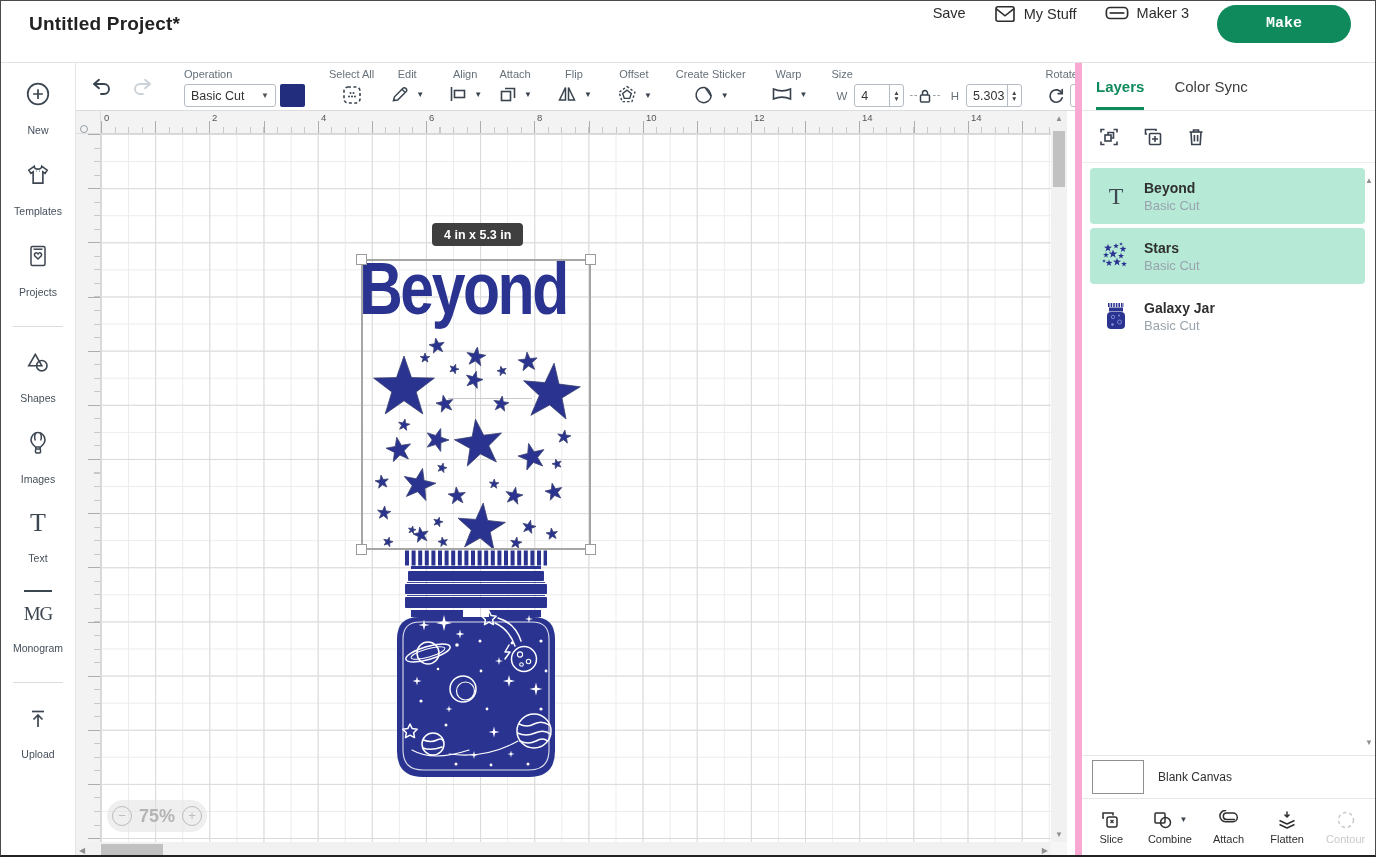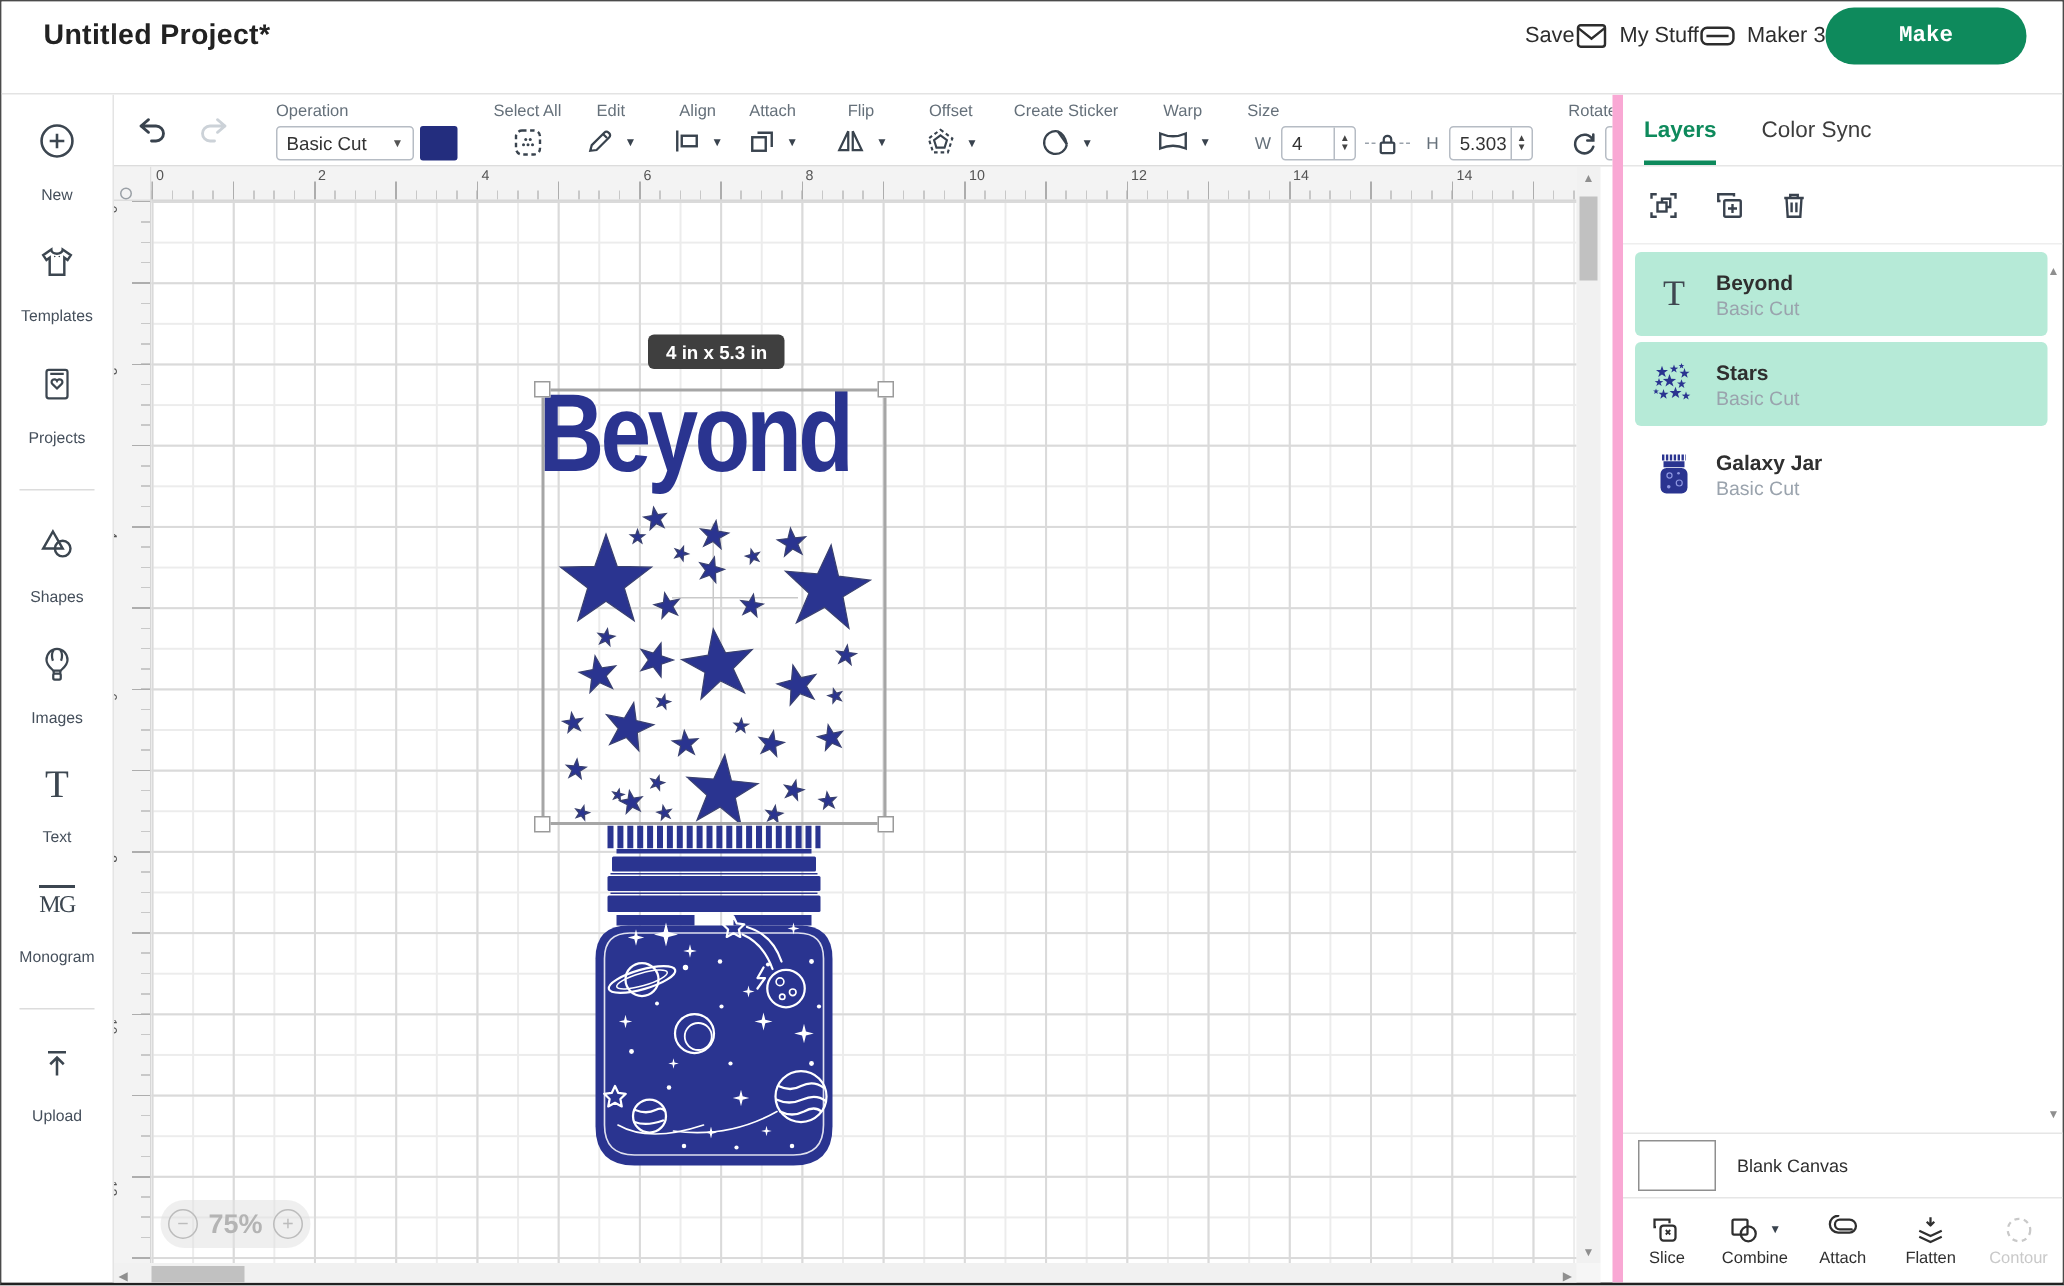--- a/index.html
+++ b/index.html
@@ -3,21 +3,21 @@
 <meta charset="utf-8">
 <style>
   * { margin:0; padding:0; box-sizing:border-box; }
   html,body { background:#e9e9e9; }
   body { font-family:"Liberation Sans", sans-serif; }
   .app { position:relative; width:1376px; height:857px; background:#fff; border:1px solid #4a4a4a; border-bottom:2px solid #222; overflow:hidden; }
 
   
   .topbar { position:absolute; left:0; top:0; width:100%; height:62px; background:#fff; border-bottom:1px solid #e3e3e3; display:flex; align-items:center; padding:0 24px 16px 28px; z-index:30; }
   .title { font-size:19px; font-weight:700; color:#222; letter-spacing:.2px; }
-  .top-right { margin-left:auto; display:flex; align-items:center; }
+  .top-right { margin-left:auto; display:flex; align-items:flex-start; gap:28px; }
   .top-item { display:flex; align-items:center; gap:8px; font-size:14.5px; color:#2d2d2d; cursor:pointer; }
   .make-btn { width:134px; height:38px; border:none; border-radius:20px; color:#fff; font-size:15px; font-weight:700; font-family:Liberation Mono, monospace; cursor:pointer; }
 
   
   .sidebar { position:absolute; left:0; top:62px; bottom:0; width:75px; background:#fff; border-right:1px solid #e4e4e4; display:flex; flex-direction:column; align-items:center; padding-top:18px; z-index:20; }
   .side-item { display:flex; flex-direction:column; align-items:center; gap:17px; margin-bottom:26px; cursor:pointer; color:#3c4650; }
   .side-item span.lbl { font-size:10.5px; color:#454f5b; }
   .side-div { width:50px; border-top:1px solid #dcdcdc; margin:2px 0 24px 0; }
 
   
@@ -188,21 +188,21 @@
             <path d="M9.8 17 L9.8 19 M14.2 17 L14.2 19"></path>
           </svg>
         </span>
       <span class="lbl">Images</span>
     </div>
     <div class="side-item">
       <span style="font-family:'Liberation Serif',serif;font-size:26px;line-height:24px;color:#3c4650;">T</span>
       <span class="lbl">Text</span>
     </div>
     <div class="side-item">
-      <span style="font-family:'Liberation Serif',serif;font-size:16px;line-height:22px;letter-spacing:-1px;color:#3c4650;border-top:2px solid #3c4650;padding-top:1px;">MG</span>
+      <span style="font-family:'Liberation Serif',serif;font-size:19px;line-height:22px;letter-spacing:-1px;color:#3c4650;border-top:2px solid #3c4650;padding-top:11px;">MG</span>
       <span class="lbl">Monogram</span>
     </div>
     <div class="side-div"></div>
     <div class="side-item">
       <span>
           <svg class="sicon" width="24" height="24" viewBox="0 0 24 24" fill="none" stroke="#3c4650" stroke-width="1.7">
             <path d="M6 4.5 H18"></path>
             <path d="M12 20 V8 M7.5 12.5 L12 8 L16.5 12.5"></path>
           </svg>
         </span>

